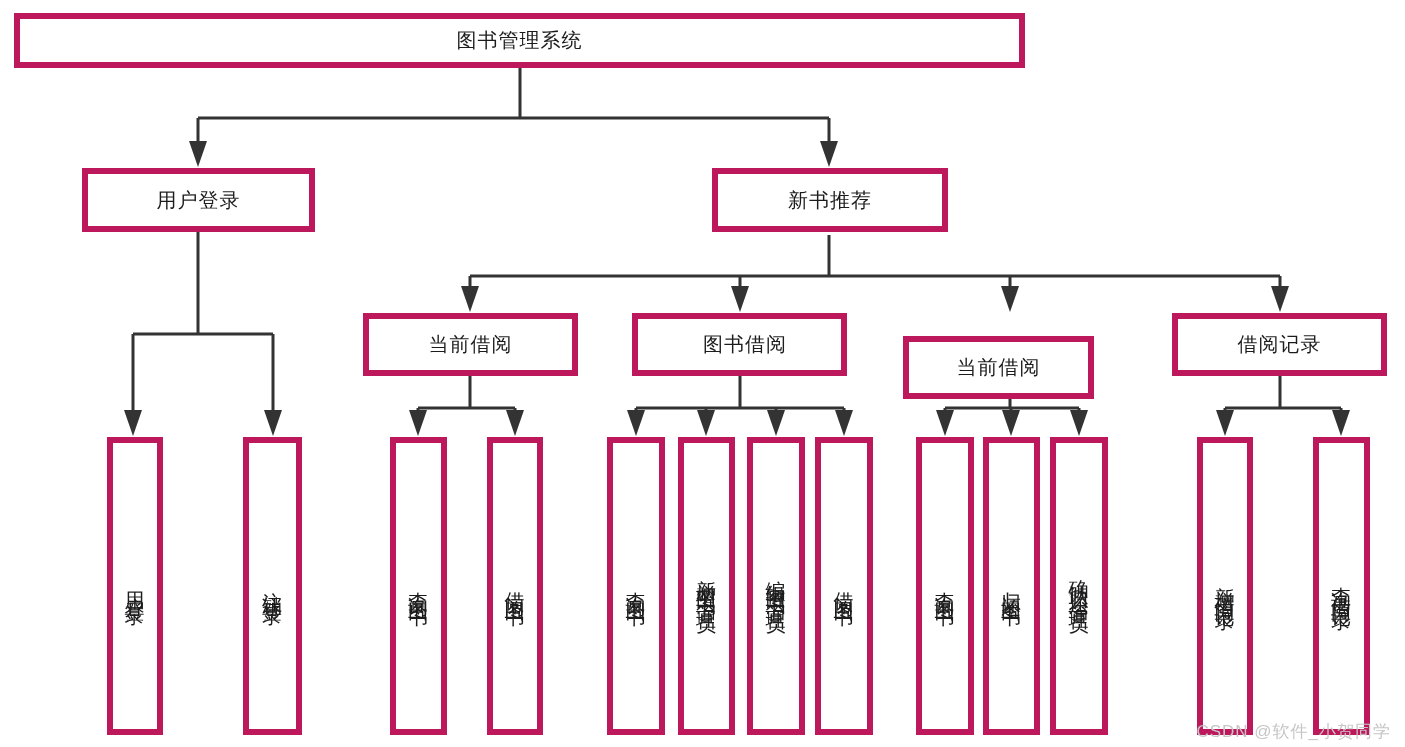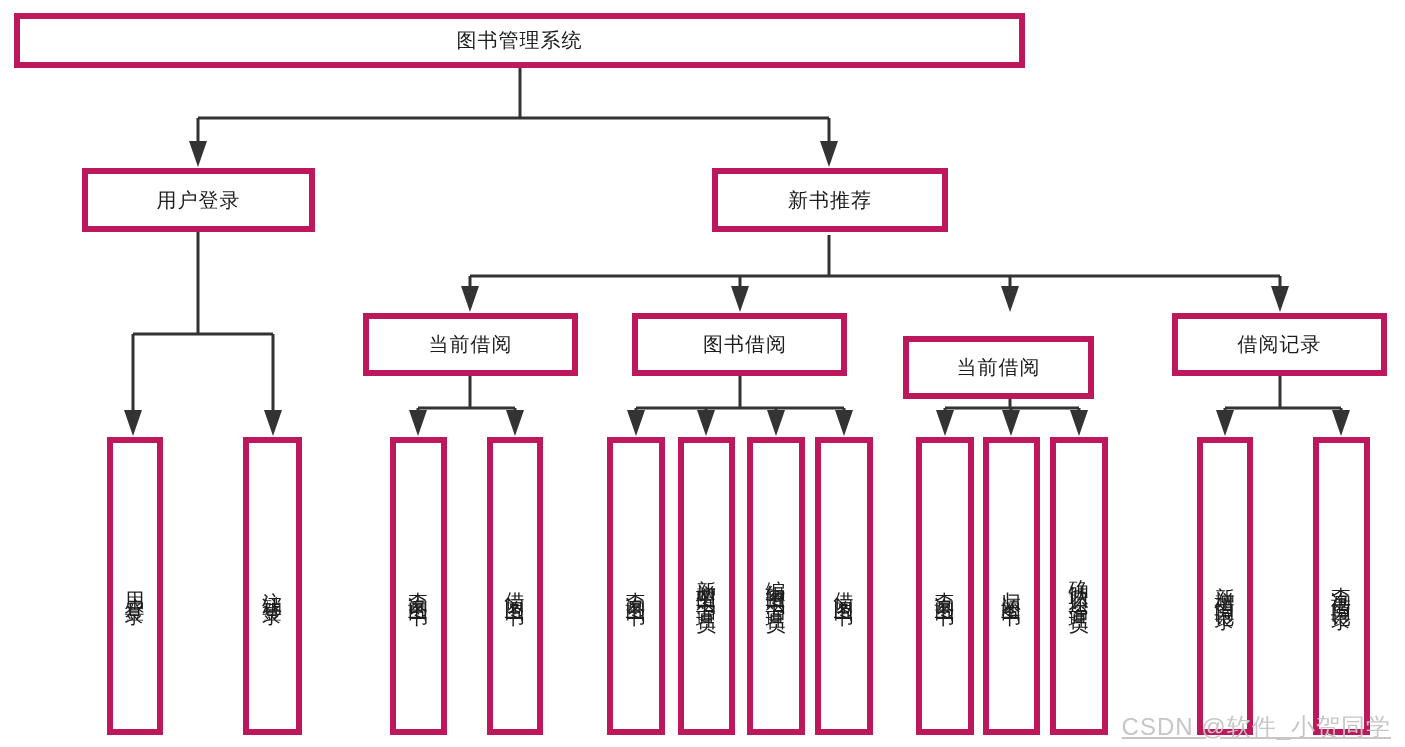--- a/index.html
+++ b/index.html
@@ -42,25 +42,24 @@
     writing-mode: vertical-rl;
     text-orientation: mixed;
     font-size: 20px;
     letter-spacing: 5px;
     line-height: 1;
   }
   .watermark {
     position: absolute;
     right: 14px;
     bottom: 4px;
-    font-size: 24px;
+    font-size: 17px;
     color: #c6c6c6;
     letter-spacing: 1px;
     white-space: nowrap;
-    text-decoration: underline;
   }
 </style>
 </head>
 <body>
 
 <div id="stage">
 
   <svg id="wires" viewBox="0 0 1405 747" xmlns="http://www.w3.org/2000/svg">
     <path d="M520 68 V118 M198 118 H829 M198 118 V146 M829 118 V146
              M198 232 V334 M133 334 H273 M133 334 V416 M273 334 V416

